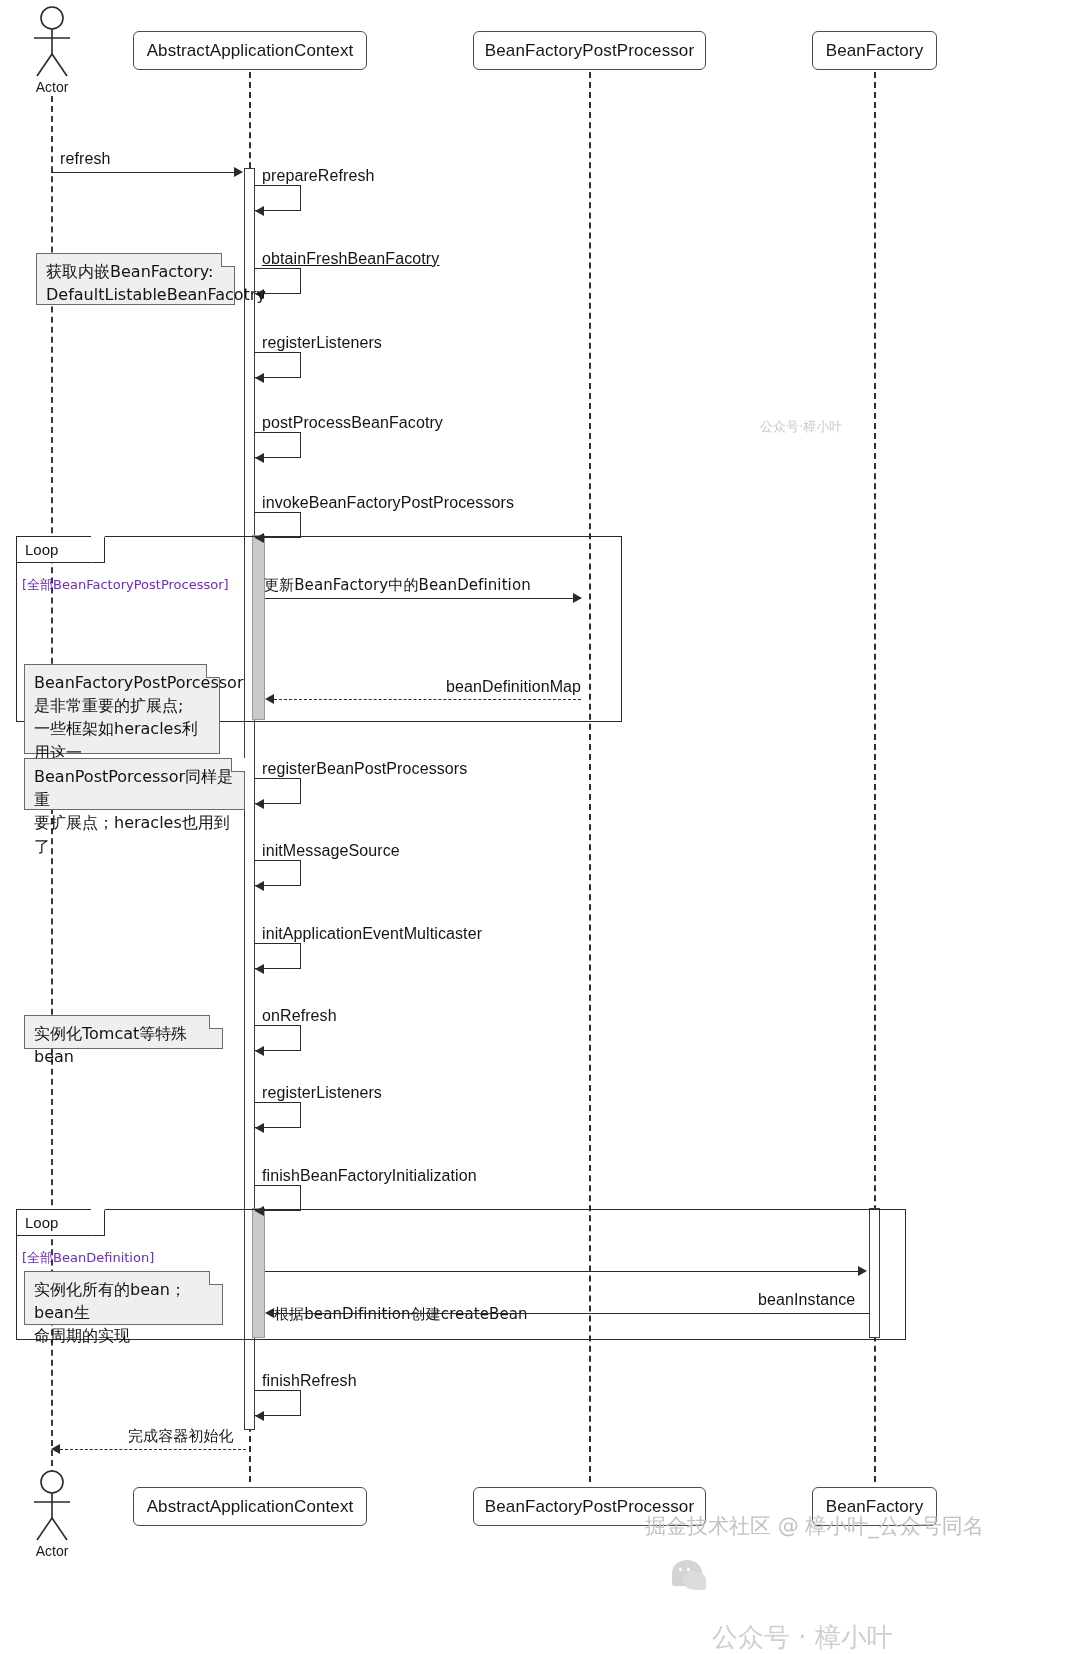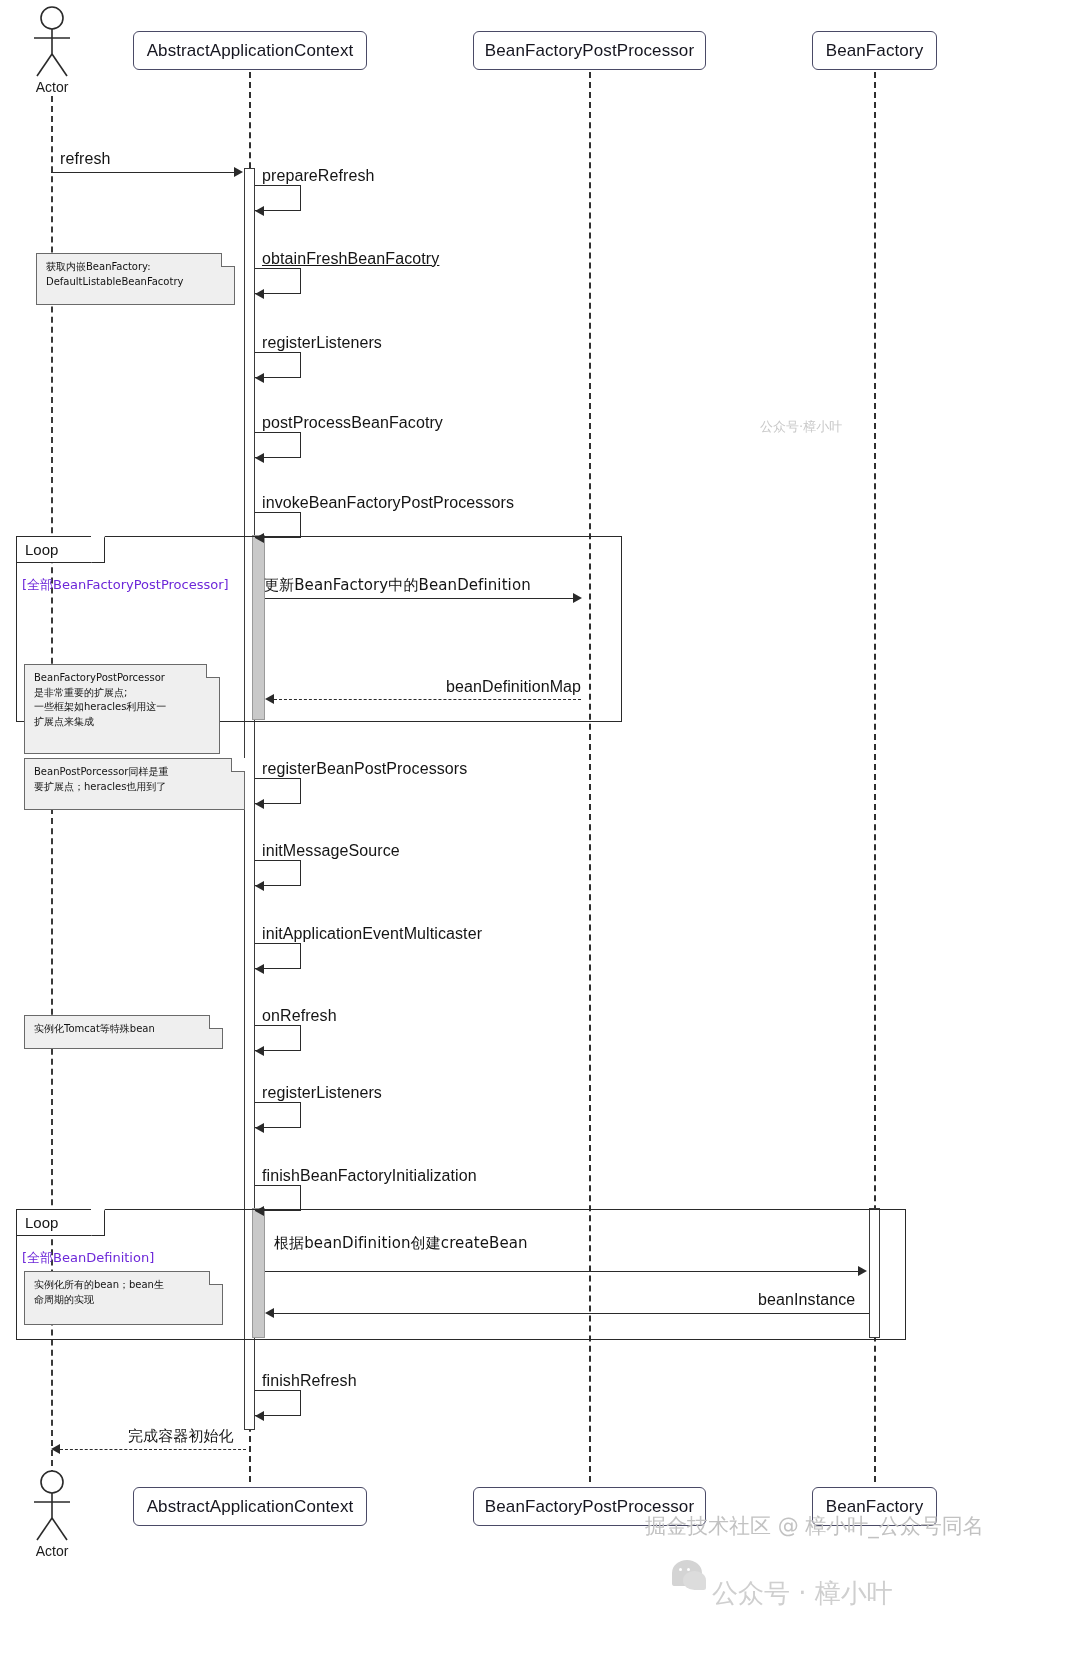--- a/index.html
+++ b/index.html
@@ -103,21 +103,21 @@
     height: 26px;
   }
 
   
   .note {
     position: absolute;
     box-sizing: border-box;
     background: #efefef;
     border: 1px solid #6a6a6a;
     font-family: "DejaVu Sans", "Liberation Sans", sans-serif;
-    font-size: 10px;
+    font-size: 16px;
     line-height: 1.45;
     color: #121212;
     padding: 6px 9px 5px 9px;
     white-space: pre-line;
   }
   .note::after {
     content: "";
     position: absolute;
     top: -1px; right: -1px;
     width: 13px; height: 13px;
@@ -295,21 +295,21 @@
   <div class="selfcall" style="left:255px; top:1185px;"></div>
   <div class="arrow-l" style="left:255px; top:1206px;"></div>
 
   <div class="fragment" style="left:16px; top:1209px; width:890px; height:131px;"></div>
   <div class="frag-tab" style="left:17px; top:1210px; width:88px;">
     <span>Loop</span>
     <span class="frag-tab-clip"></span>
   </div>
   <div class="frag-guard" style="left:22px; top:1249px;">[全部BeanDefinition]</div>
 
-  <div class="msg-label cn" style="left:274px; top:1234px;text-align:right;">根据beanDifinition创建createBean</div>
+  <div class="msg-label cn" style="left:274px; top:1305px;text-align:right;">根据beanDifinition创建createBean</div>
   <div class="msg-line" style="left:265px; top:1271px; width:594px;"></div>
   <div class="arrow-r" style="left:858px; top:1266px;"></div>
 
   <div class="msg-label" style="left:758px; top:1291px;">beanInstance</div>
   <div class="msg-line" style="left:274px; top:1313px; width:595px;"></div>
   <div class="arrow-l" style="left:265px; top:1308px;"></div>
 
   <div class="msg-label" style="left:262px; top:1372px;">finishRefresh</div>
   <div class="selfcall" style="left:255px; top:1390px;"></div>
   <div class="arrow-l" style="left:255px; top:1411px;"></div>
@@ -352,15 +352,15 @@
   <div class="participant" style="left:812px; top:1487px; width:125px; height:39px;">BeanFactory</div>
 
   <div class="wm wm-small" style="left:760px; top:418px;">公众号·樟小叶</div>
 
   <div class="wm wm-main" style="left:612px; top:1512px;margin-left:33px;">掘金技术社区 @ 樟小叶_公众号同名</div>
 
   <div class="wm-chat" style="left:672px; top:1560px;"></div>
   <div class="wm-dot" style="left:679px; top:1568px;"></div>
   <div class="wm-dot" style="left:687px; top:1568px;"></div>
 
-  <div class="wm wm-sub" style="left:712px; top:1576px;text-align:right;">公众号 · 樟小叶</div>
+  <div class="wm wm-sub" style="left:712px; top:1620px;text-align:right;">公众号 · 樟小叶</div>
 
 </div>
 
 </body></html>

